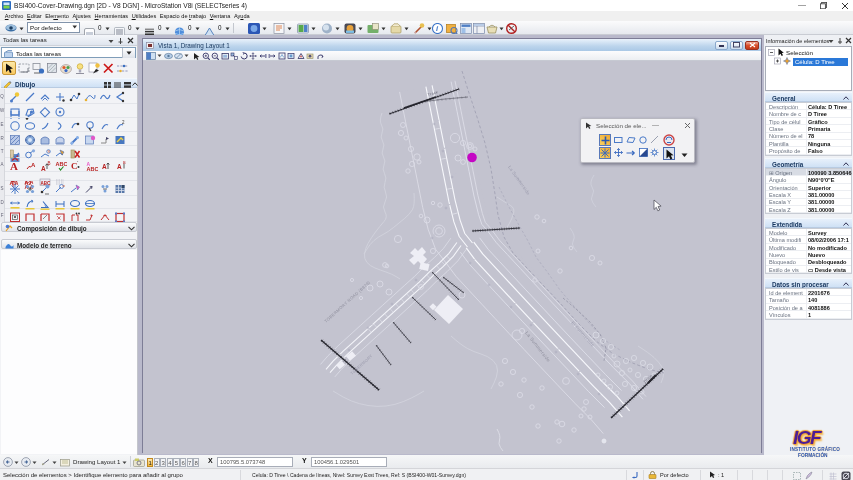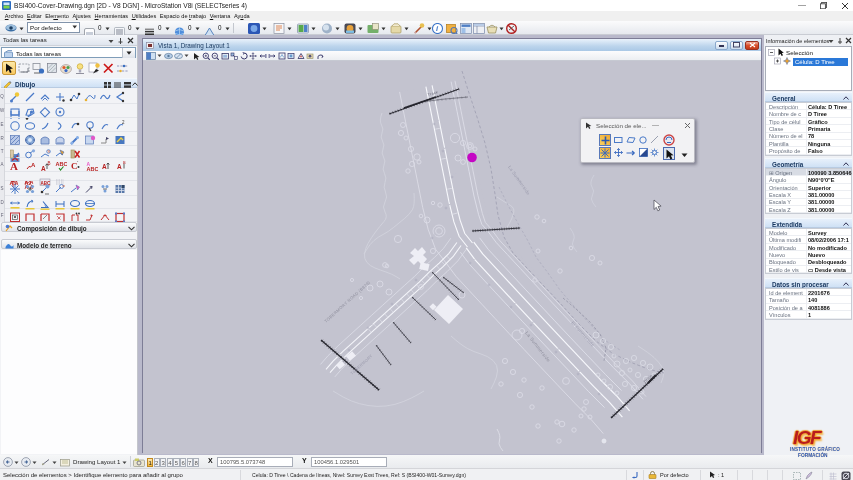--- a/index.html
+++ b/index.html
@@ -1336,15 +1336,15 @@
     <svg class="abs" style="left:829px;top:2.5px" width="8" height="8">
       <path d="M0.5,2 h7 M0.5,4.5 h7 M0.5,7 h7 M2,0.5 v7 M4.5,0.5 v7" stroke="#bbc" stroke-width="0.6"></path>
     </svg>
     <svg class="abs" style="left:841px;top:1.5px" width="10" height="10">
       <rect x="0.5" y="0.5" width="9" height="9" rx="2" fill="#4a4a55"></rect>
       <circle cx="5" cy="5" r="2.8" fill="none" stroke="#e8e8f0" stroke-width="0.9"></circle>
       <path d="M2,8 L8,2" stroke="#e8e8f0" stroke-width="0.9"></path>
     </svg>
   </div>
 <div class="abs" style="left:790px;top:429px;width:55px;height:34px;">
-<span class="abs" style="left:3px;top:-2px;font-size:19px;font-weight:bold;font-style:italic;color:#b91c1c;text-shadow:-1px 0 1px #f0a030,1px 0 1px #f0a030,0 -1px 1px #f0a030,0 1px 1px #f0a030,1.5px 1.5px 2px #f5b545;letter-spacing:-1.5px;">IGF</span>
+<span class="abs" style="left:3px;top:-2px;font-size:19px;font-weight:bold;font-style:italic;color:#4c1d95;text-shadow:-1px 0 1px #f0a030,1px 0 1px #f0a030,0 -1px 1px #f0a030,0 1px 1px #f0a030,1.5px 1.5px 2px #f5b545;letter-spacing:-1.5px;">IGF</span>
 <span class="abs" style="left:0px;top:18px;font-size:4.6px;font-weight:bold;color:#2858c0;text-shadow:0 0 1px #f8d080;letter-spacing:0.2px;">INSTITUTO GRÁFICO</span>
 <span class="abs" style="left:8px;top:24px;font-size:4.8px;font-weight:bold;color:#2858c0;text-shadow:0 0 1px #f8d080;">FORMACIÓN</span>
 </div>
 </body></html>

